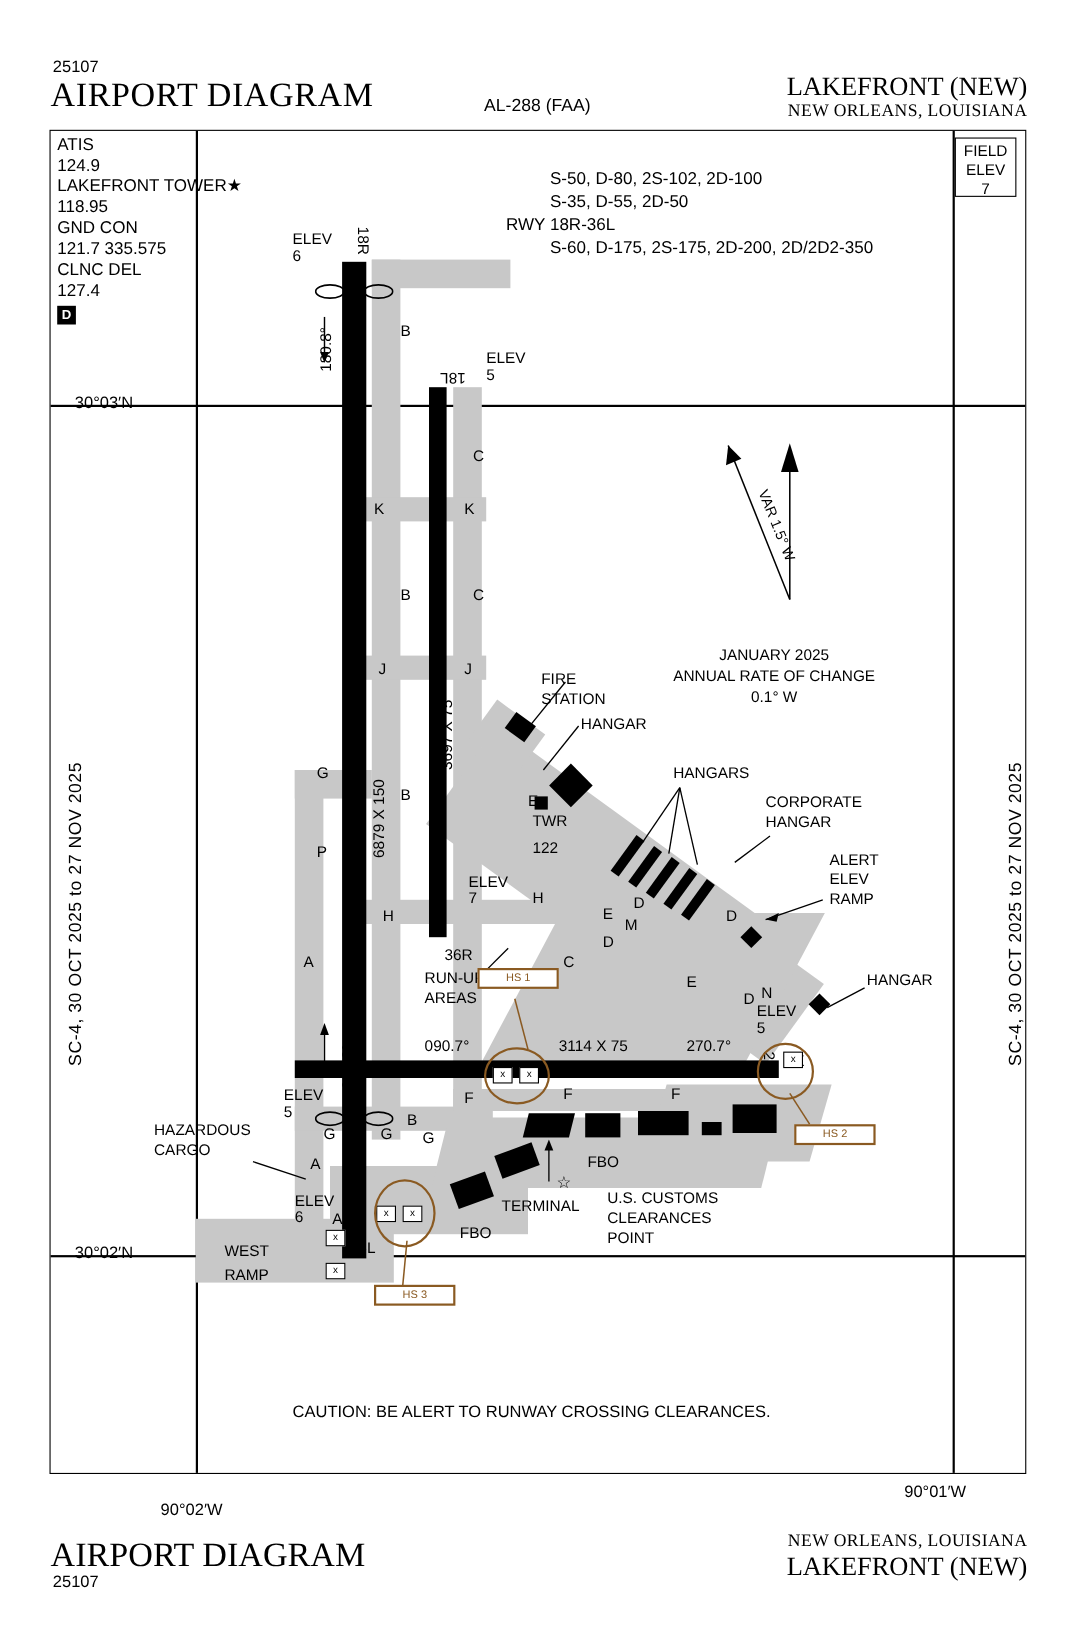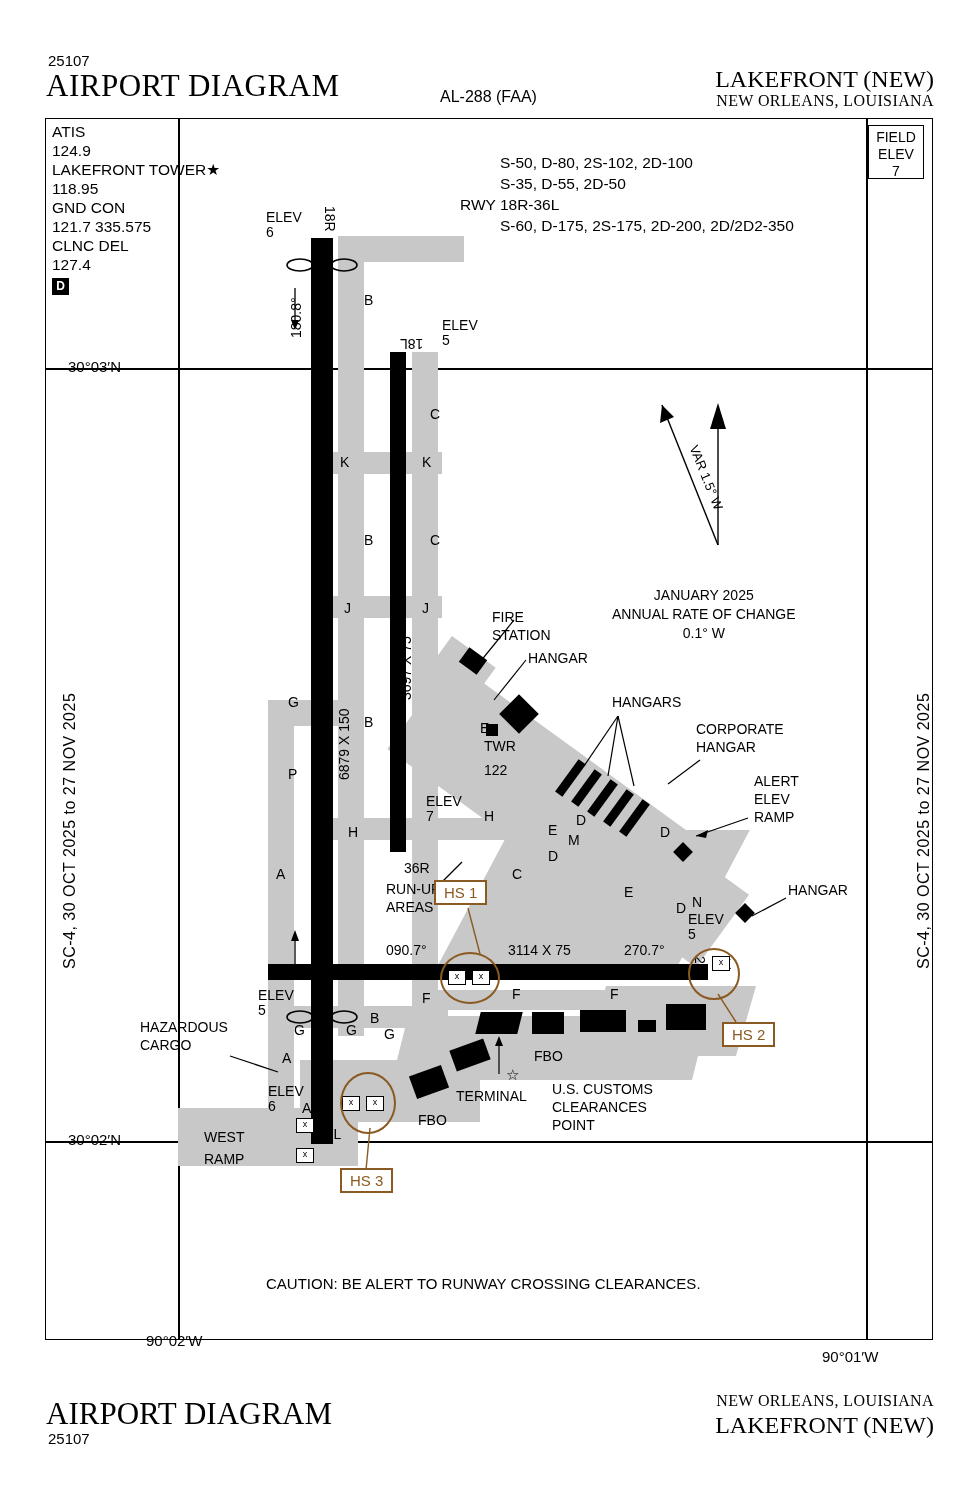--- a/index.html
+++ b/index.html
@@ -44,21 +44,21 @@
   
   .apron{background:#c8c8c8;position:absolute;}
   .apronB{background:#000;position:absolute;}
   
   .lbl{font-size:14px;}
   .lbl-s{font-size:13px;}
   .rot90{transform:rotate(-90deg);transform-origin:left top;white-space:nowrap;}
   .rot90cw{transform:rotate(90deg);transform-origin:left top;white-space:nowrap;}
   .rot180{transform:rotate(180deg);}
   
-  .hs-box{border:2px solid #8a5a22;color:#8a5a22;font-size:15px;padding:2px 8px;background:#fff;}
+  .hs-box{border:2px solid #8a5a22;color:#8a5a22;font-size:10px;padding:2px 24px;background:#fff;}
   .hs-circle{border:2px solid #8a5a22;border-radius:50%;}
   
   #caution{left:266px;top:1273px;font-size:15px;line-height:22px;}
   #caution .ul{border-bottom:1.5px solid #000;display:inline-block;padding-bottom:2px;}
   
   .coord{font-size:15px;}
   
   #vararea{left:640px;top:395px;width:130px;height:180px;}
   
   .xbox{border:1px solid #000;font-size:9px;text-align:center;background:#fff;}
@@ -103,21 +103,21 @@
   <div>ELEV</div>
   <div>7</div>
 </div>
 
 <div class="abs grat" style="left:46px;top:368px;width:886px;height:1.5px;"></div>
 <div class="abs grat" style="left:46px;top:1141px;width:886px;height:1.5px;"></div>
 <div class="abs grat" style="left:178px;top:119px;width:1.5px;height:1220px;"></div>
 <div class="abs grat" style="left:866px;top:119px;width:1.5px;height:1220px;"></div>
 <div class="abs coord" style="left:68px;top:358px;">30°03′N</div>
 <div class="abs coord" style="left:68px;top:1131px;">30°02′N</div>
-<div class="abs coord" style="left:146px;top:1332px;">90°02′W</div>
+<div class="abs coord" style="left:146px;top:1364px;">90°02′W</div>
 <div class="abs coord" style="left:822px;top:1348px;">90°01′W</div>
 
 <div class="abs apron" style="left:268px;top:700px;width:26px;height:460px;"></div>
 <div class="abs apron" style="left:268px;top:700px;width:70px;height:26px;"></div>
 <div class="abs apron" style="left:178px;top:1108px;width:180px;height:58px;"></div>
 <div class="abs apron" style="left:338px;top:236px;width:26px;height:800px;"></div>
 <div class="abs apron" style="left:412px;top:352px;width:26px;height:660px;"></div>
 <div class="abs apron" style="left:338px;top:236px;width:126px;height:26px;"></div>
 <div class="abs apron" style="left:322px;top:452px;width:120px;height:22px;"></div>
 <div class="abs apron" style="left:330px;top:596px;width:112px;height:22px;"></div>

